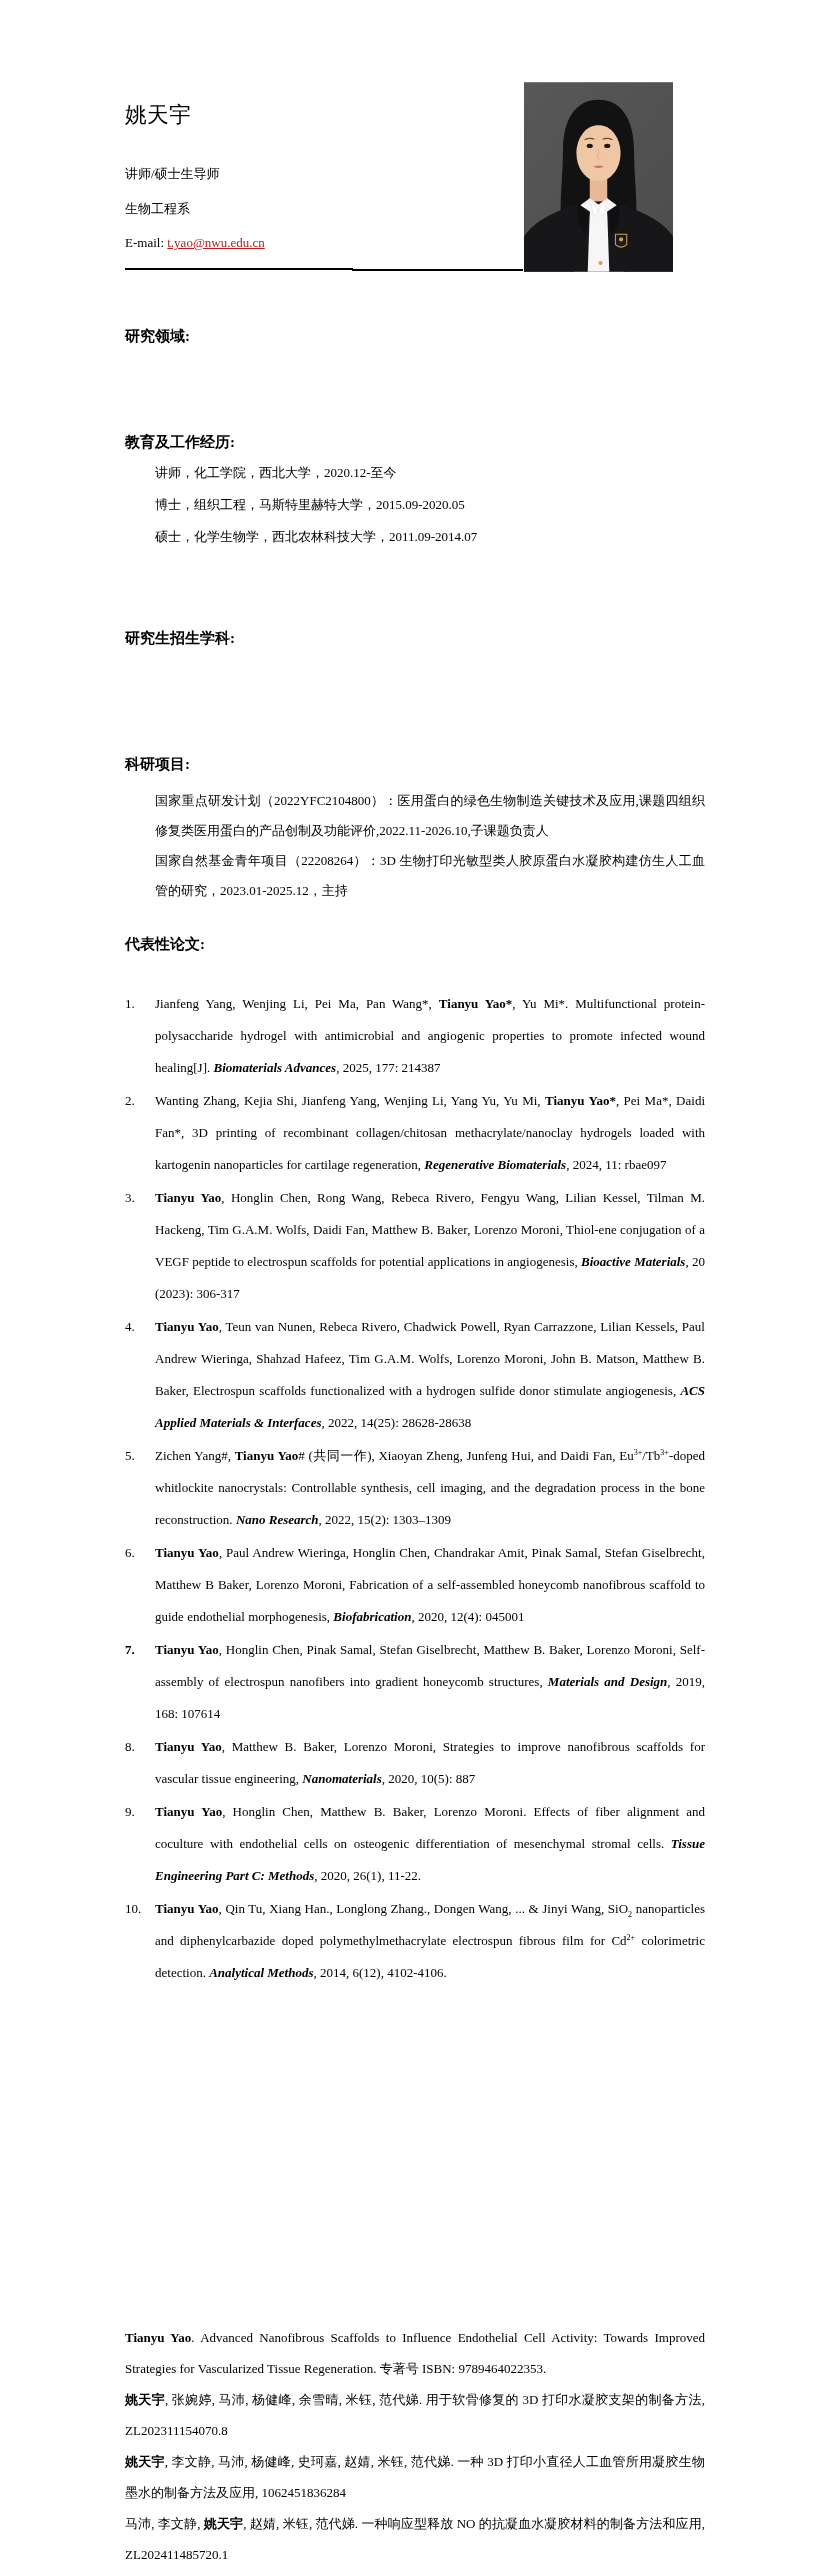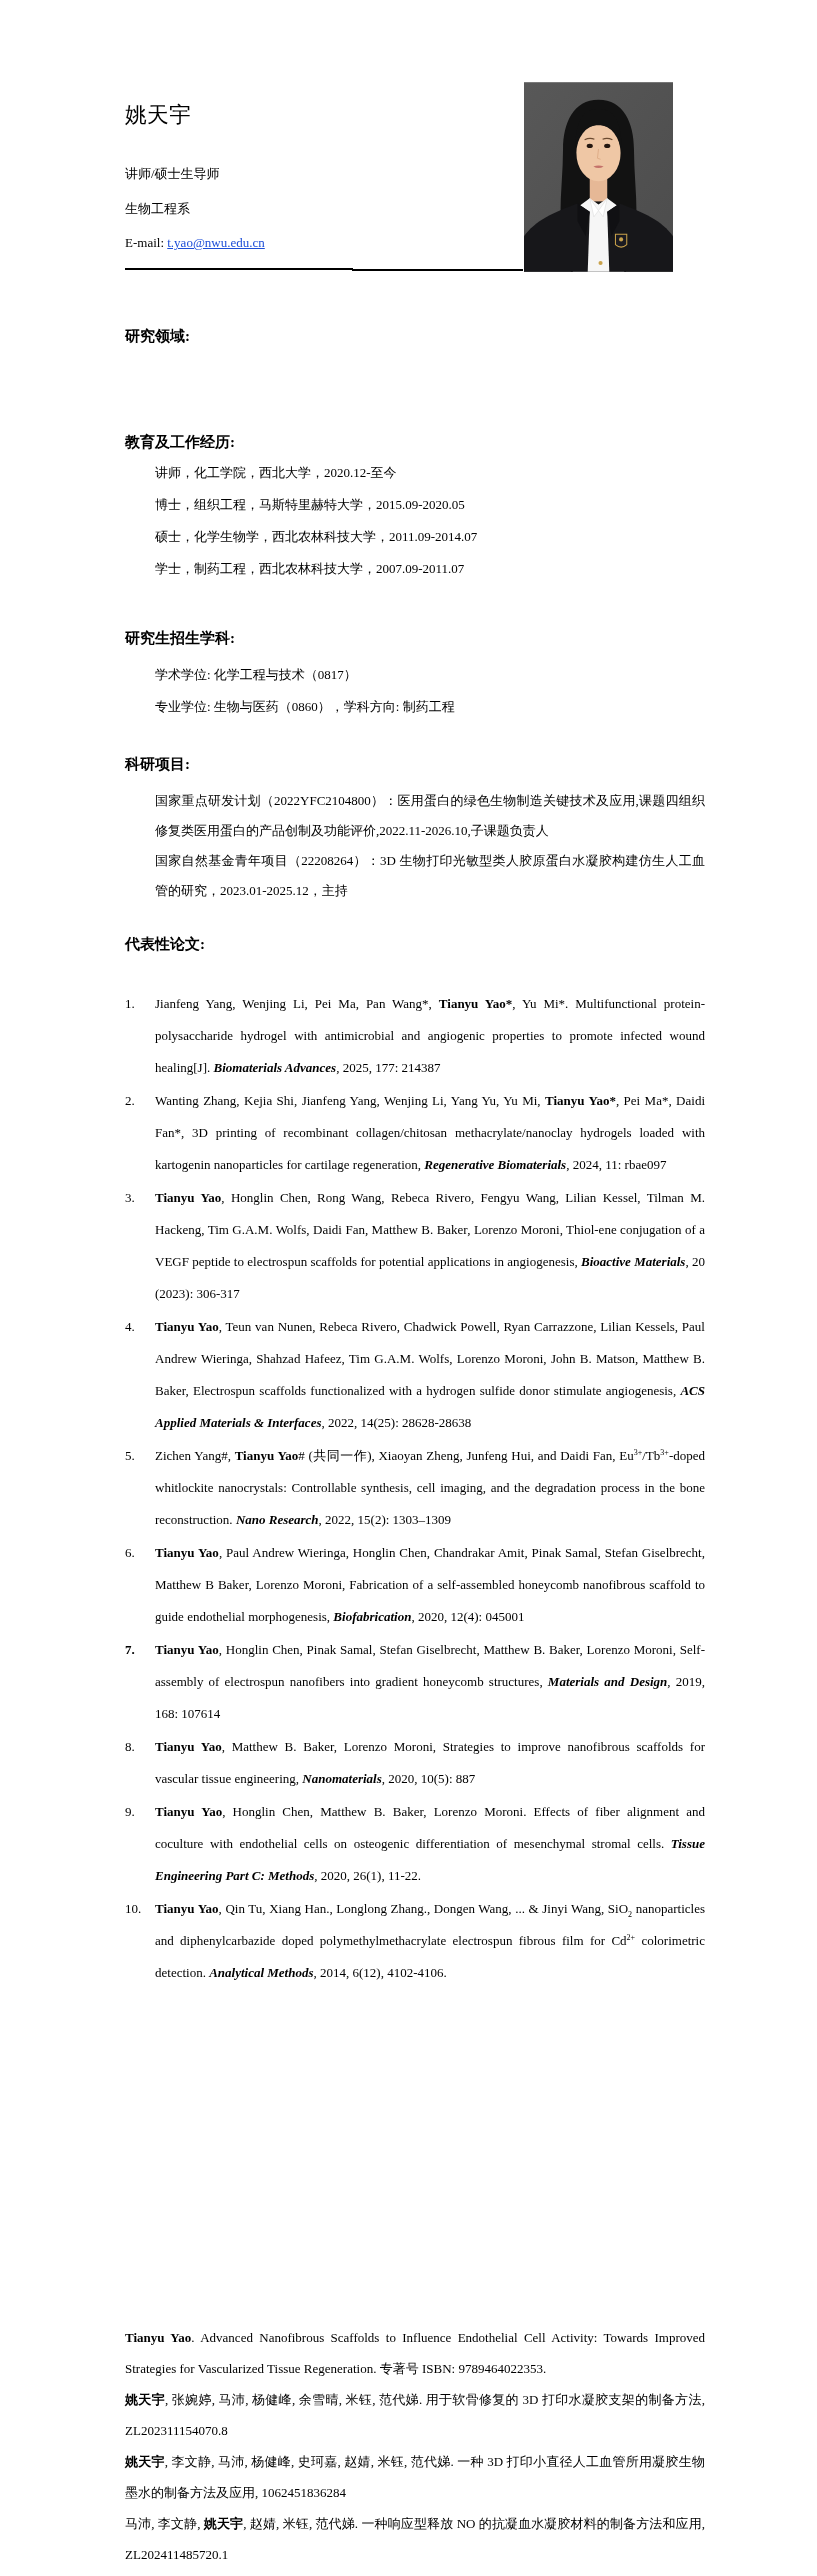--- a/index.html
+++ b/index.html
@@ -8,21 +8,21 @@
     background:#ffffff;color:#000000;
     font-family:"Liberation Serif","DejaVu Serif",serif;
   }
   .abs{position:absolute;}
   
   .name{left:125px;top:87px;font-size:21.6px;line-height:28px;font-weight:400;letter-spacing:0.5px;}
   .info-line{left:125px;font-size:13px;line-height:17.5px;}
   .title-line{top:165px;}
   .dept-line{top:200px;}
   .email-line{top:234px;}
-  .email-link{color:#1d4ed8;cursor:pointer;}
+  .email-link{color:#b91c1c;cursor:pointer;}
   .divider{background:#000;}
   .divider-left{left:125px;top:268px;width:228px;height:2.1px;}
   .divider-right{left:352px;top:269px;width:171px;height:1.5px;}
   .photo{left:524px;top:82px;width:149px;height:190px;overflow:hidden;}
   .photo svg{display:block;}
   
   .section{position:absolute;left:125px;width:580px;}
   .section h2{margin:0;font-size:15px;line-height:21px;font-weight:700;}
   .sec-research{top:326px;}
   .sec-education{top:432px;}
@@ -98,30 +98,25 @@
 <section class="section sec-research">
   <h2>研究领域:</h2>
 </section>
 
 <section class="section sec-education">
   <h2>教育及工作经历:</h2>
   <div class="plain-list">
       <div class="line">讲师，化工学院，西北大学，2020.12-至今</div>
       <div class="line">博士，组织工程，马斯特里赫特大学，2015.09-2020.05</div>
       <div class="line">硕士，化学生物学，西北农林科技大学，2011.09-2014.07</div>
-      <div class="line">学士，制药工程，西北农林科技大学，2007.09-2011.07</div>
     </div>
 </section>
 
 <section class="section sec-enrollment">
   <h2>研究生招生学科:</h2>
-  <div class="plain-list">
-      <div class="line">学术学位: 化学工程与技术（0817）</div>
-      <div class="line">专业学位: 生物与医药（0860），学科方向: 制药工程</div>
-    </div>
 </section>
 
 <section class="section sec-projects">
   <h2>科研项目:</h2>
   <div class="proj-list">
       <p>国家重点研发计划（2022YFC2104800）：医用蛋白的绿色生物制造关键技术及应用,课题四组织修复类医用蛋白的产品创制及功能评价,2022.11-2026.10,子课题负责人</p>
       <p>国家自然基金青年项目（22208264）：3D 生物打印光敏型类人胶原蛋白水凝胶构建仿生人工血管的研究，2023.01-2025.12，主持</p>
     </div>
 </section>
 

